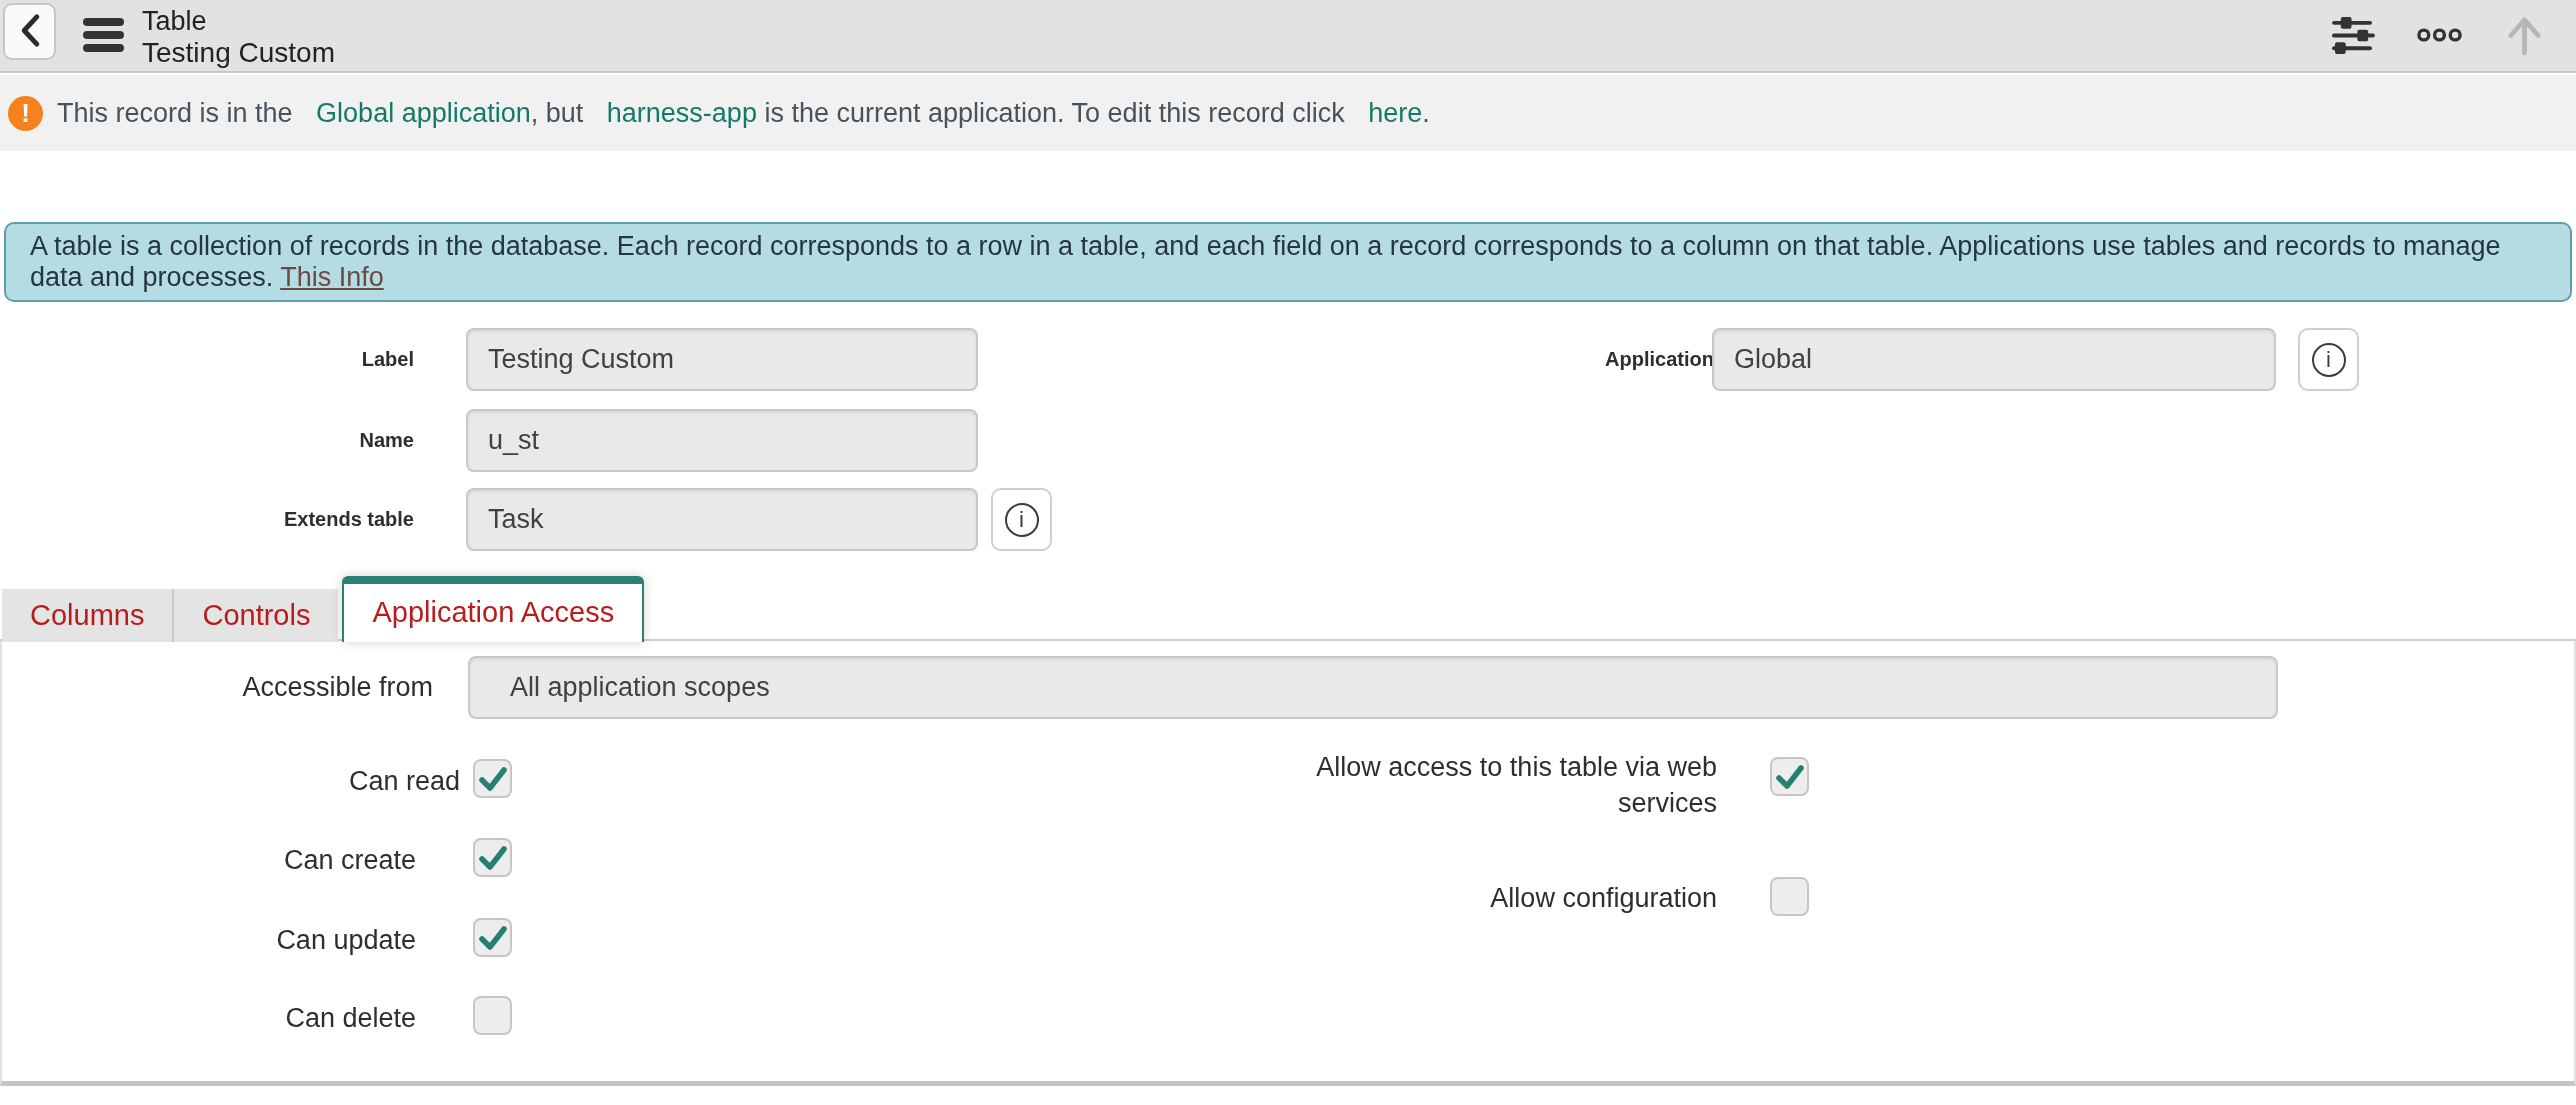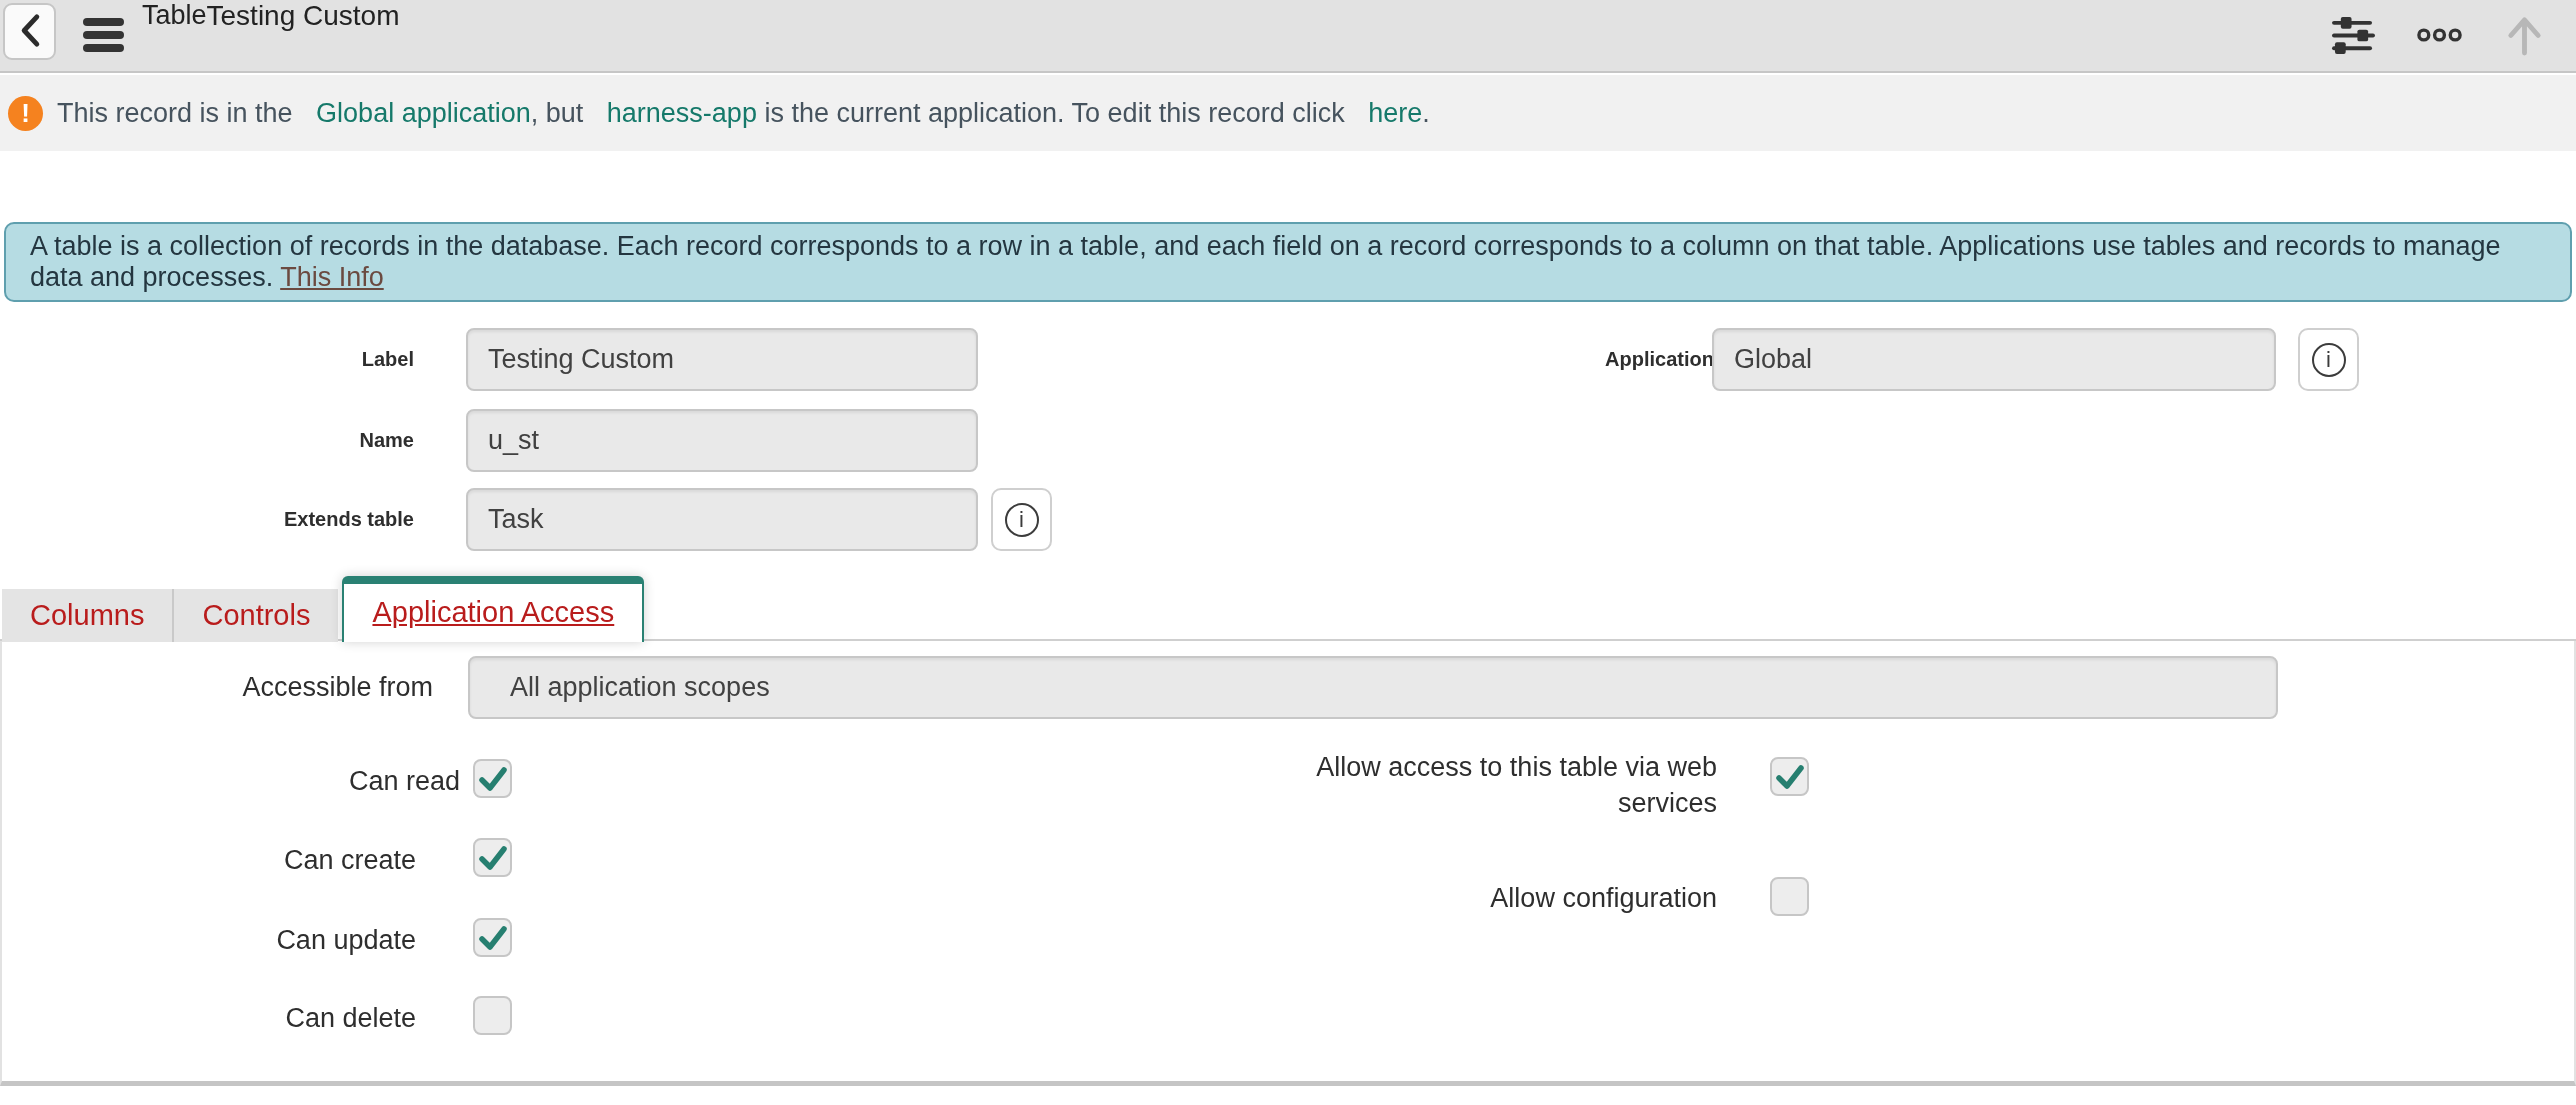--- a/index.html
+++ b/index.html
@@ -10,21 +10,21 @@
   
   .header { position:absolute; top:0; left:0; width:2576px; height:73px;
             background:#e2e2e2; border-bottom:2px solid #c6c6c6; }
   .back-btn { position:absolute; left:3px; top:3px; width:53px; height:57px;
               background:#fafafa; border:2px solid #c6c6c6; border-radius:9px;
               display:flex; align-items:center; justify-content:center; cursor:pointer; }
   .hamburger { position:absolute; left:83px; top:18px; width:41px; display:flex;
                flex-direction:column; gap:5px; cursor:pointer; }
   .hamburger i { display:block; height:8px; border-radius:4px; background:#333333; }
   .title-wrap { position:absolute; left:142px; top:0; height:73px; display:flex;
-                flex-direction:row; justify-content:center; line-height:31px; }
+                flex-direction:column; justify-content:center; line-height:31px; }
   .title-small { font-size:27px; color:#222; }
   .title-main  { font-size:28px; color:#222; }
   .hdr-icons { position:absolute; right:26px; top:0; height:73px; display:flex;
                align-items:center; gap:32px; }
   .hdr-icon-btn { background:none; border:none; cursor:pointer; display:flex;
                   align-items:center; justify-content:center; padding:4px; }
 
   
   .notice { position:absolute; top:75px; left:0; width:2576px; height:76px;
             background:#f1f1f1; display:flex; align-items:center; }
@@ -68,21 +68,21 @@
 
   
   .tabs { position:absolute; top:576px; left:2px; height:66px; display:flex;
           align-items:flex-end; z-index:3; }
   .tab { height:53px; line-height:53px; padding:0 28px; font-size:29px; color:#b91c1c;
          background:#e4e4e4; cursor:pointer; }
   .tab + .tab { border-left:2px solid #c9c9c9; }
   .tab.active { height:66px; line-height:56px; background:#ffffff;
                 border:2px solid #2a8173; border-top:8px solid #2a8173; border-bottom:none;
                 border-radius:6px 6px 0 0; margin-left:4px;
-                box-shadow:0 0 12px rgba(0,0,0,0.18);text-decoration:underline; }
+                box-shadow:0 0 12px rgba(0,0,0,0.18); }
   .tab-rule { position:absolute; top:639px; left:0; width:2576px; height:2px;
               background:#cfcfcf; z-index:1; }
 
   
   .panel { position:absolute; top:641px; left:0; width:2576px; height:445px;
            background:#ffffff; border-left:2px solid #e2e2e2; border-right:2px solid #e2e2e2;
            border-bottom:5px solid #c5c5c5; z-index:2; }
   .p-lbl { position:absolute; font-size:27px; color:#2e2e2e; text-align:right; }
   .lbl-acc { top:15px; left:0; width:431px; line-height:63px; }
   .inp-acc { top:15px; left:466px; width:1810px; }

